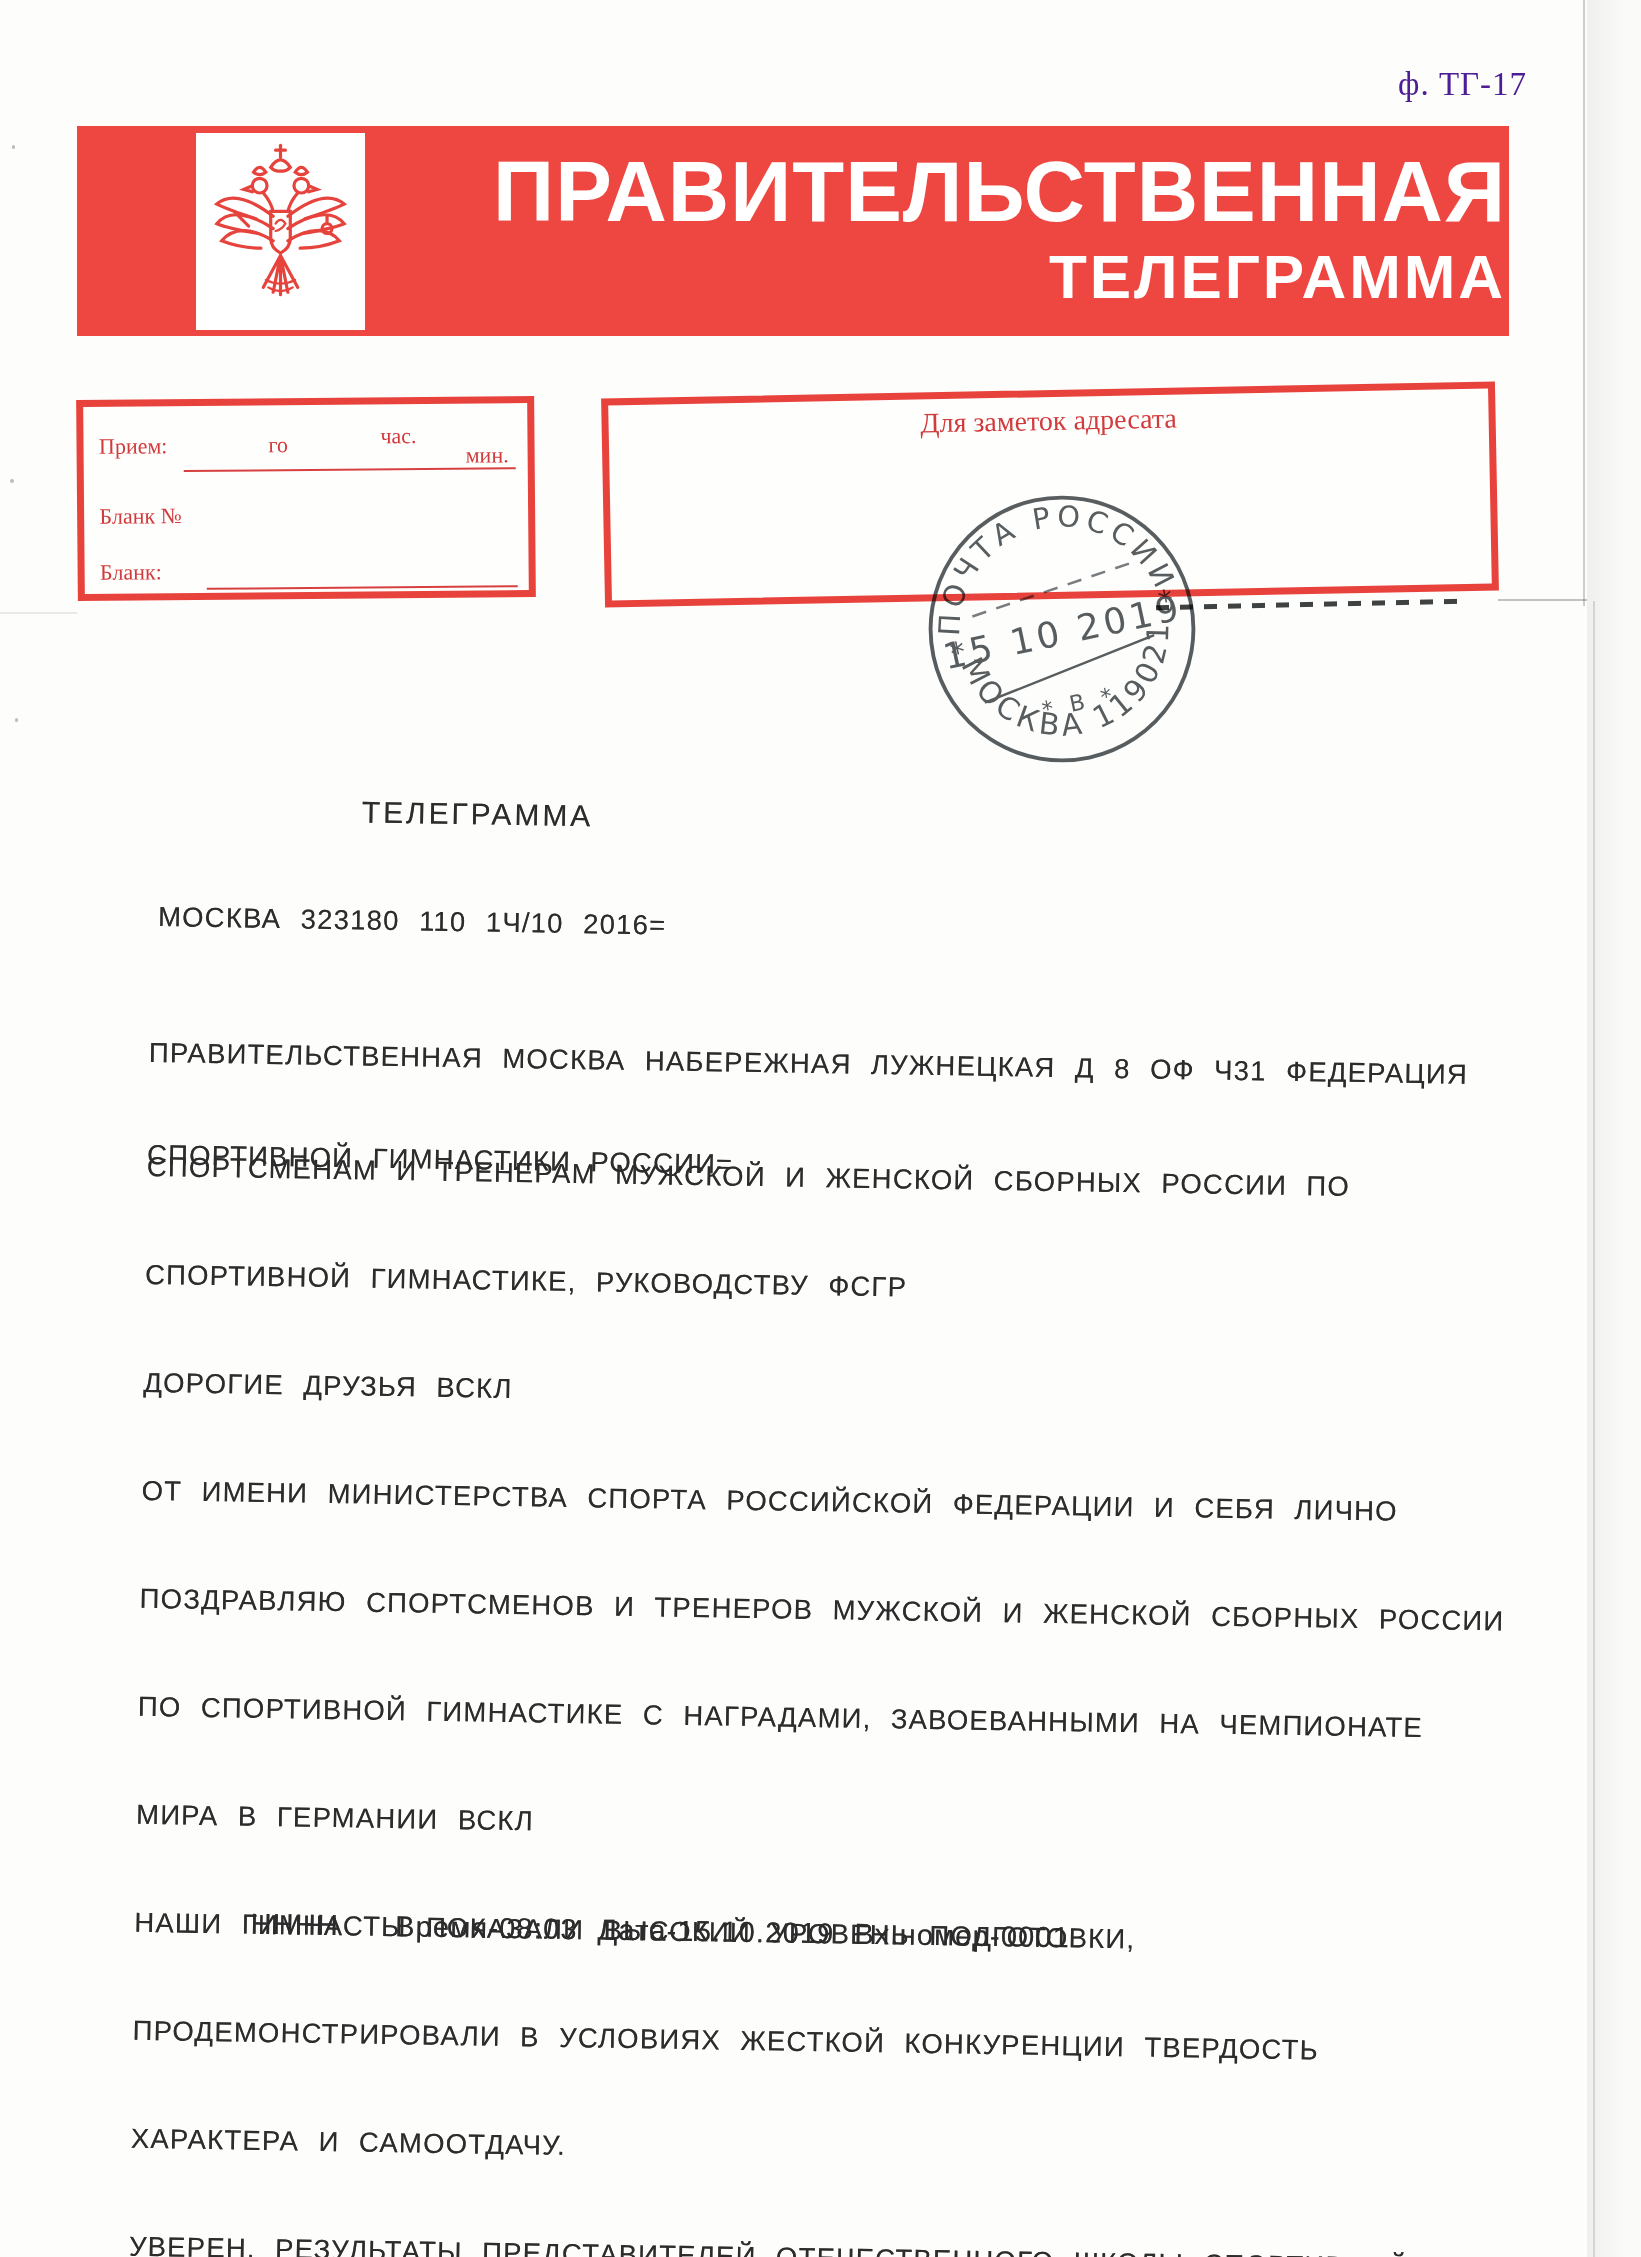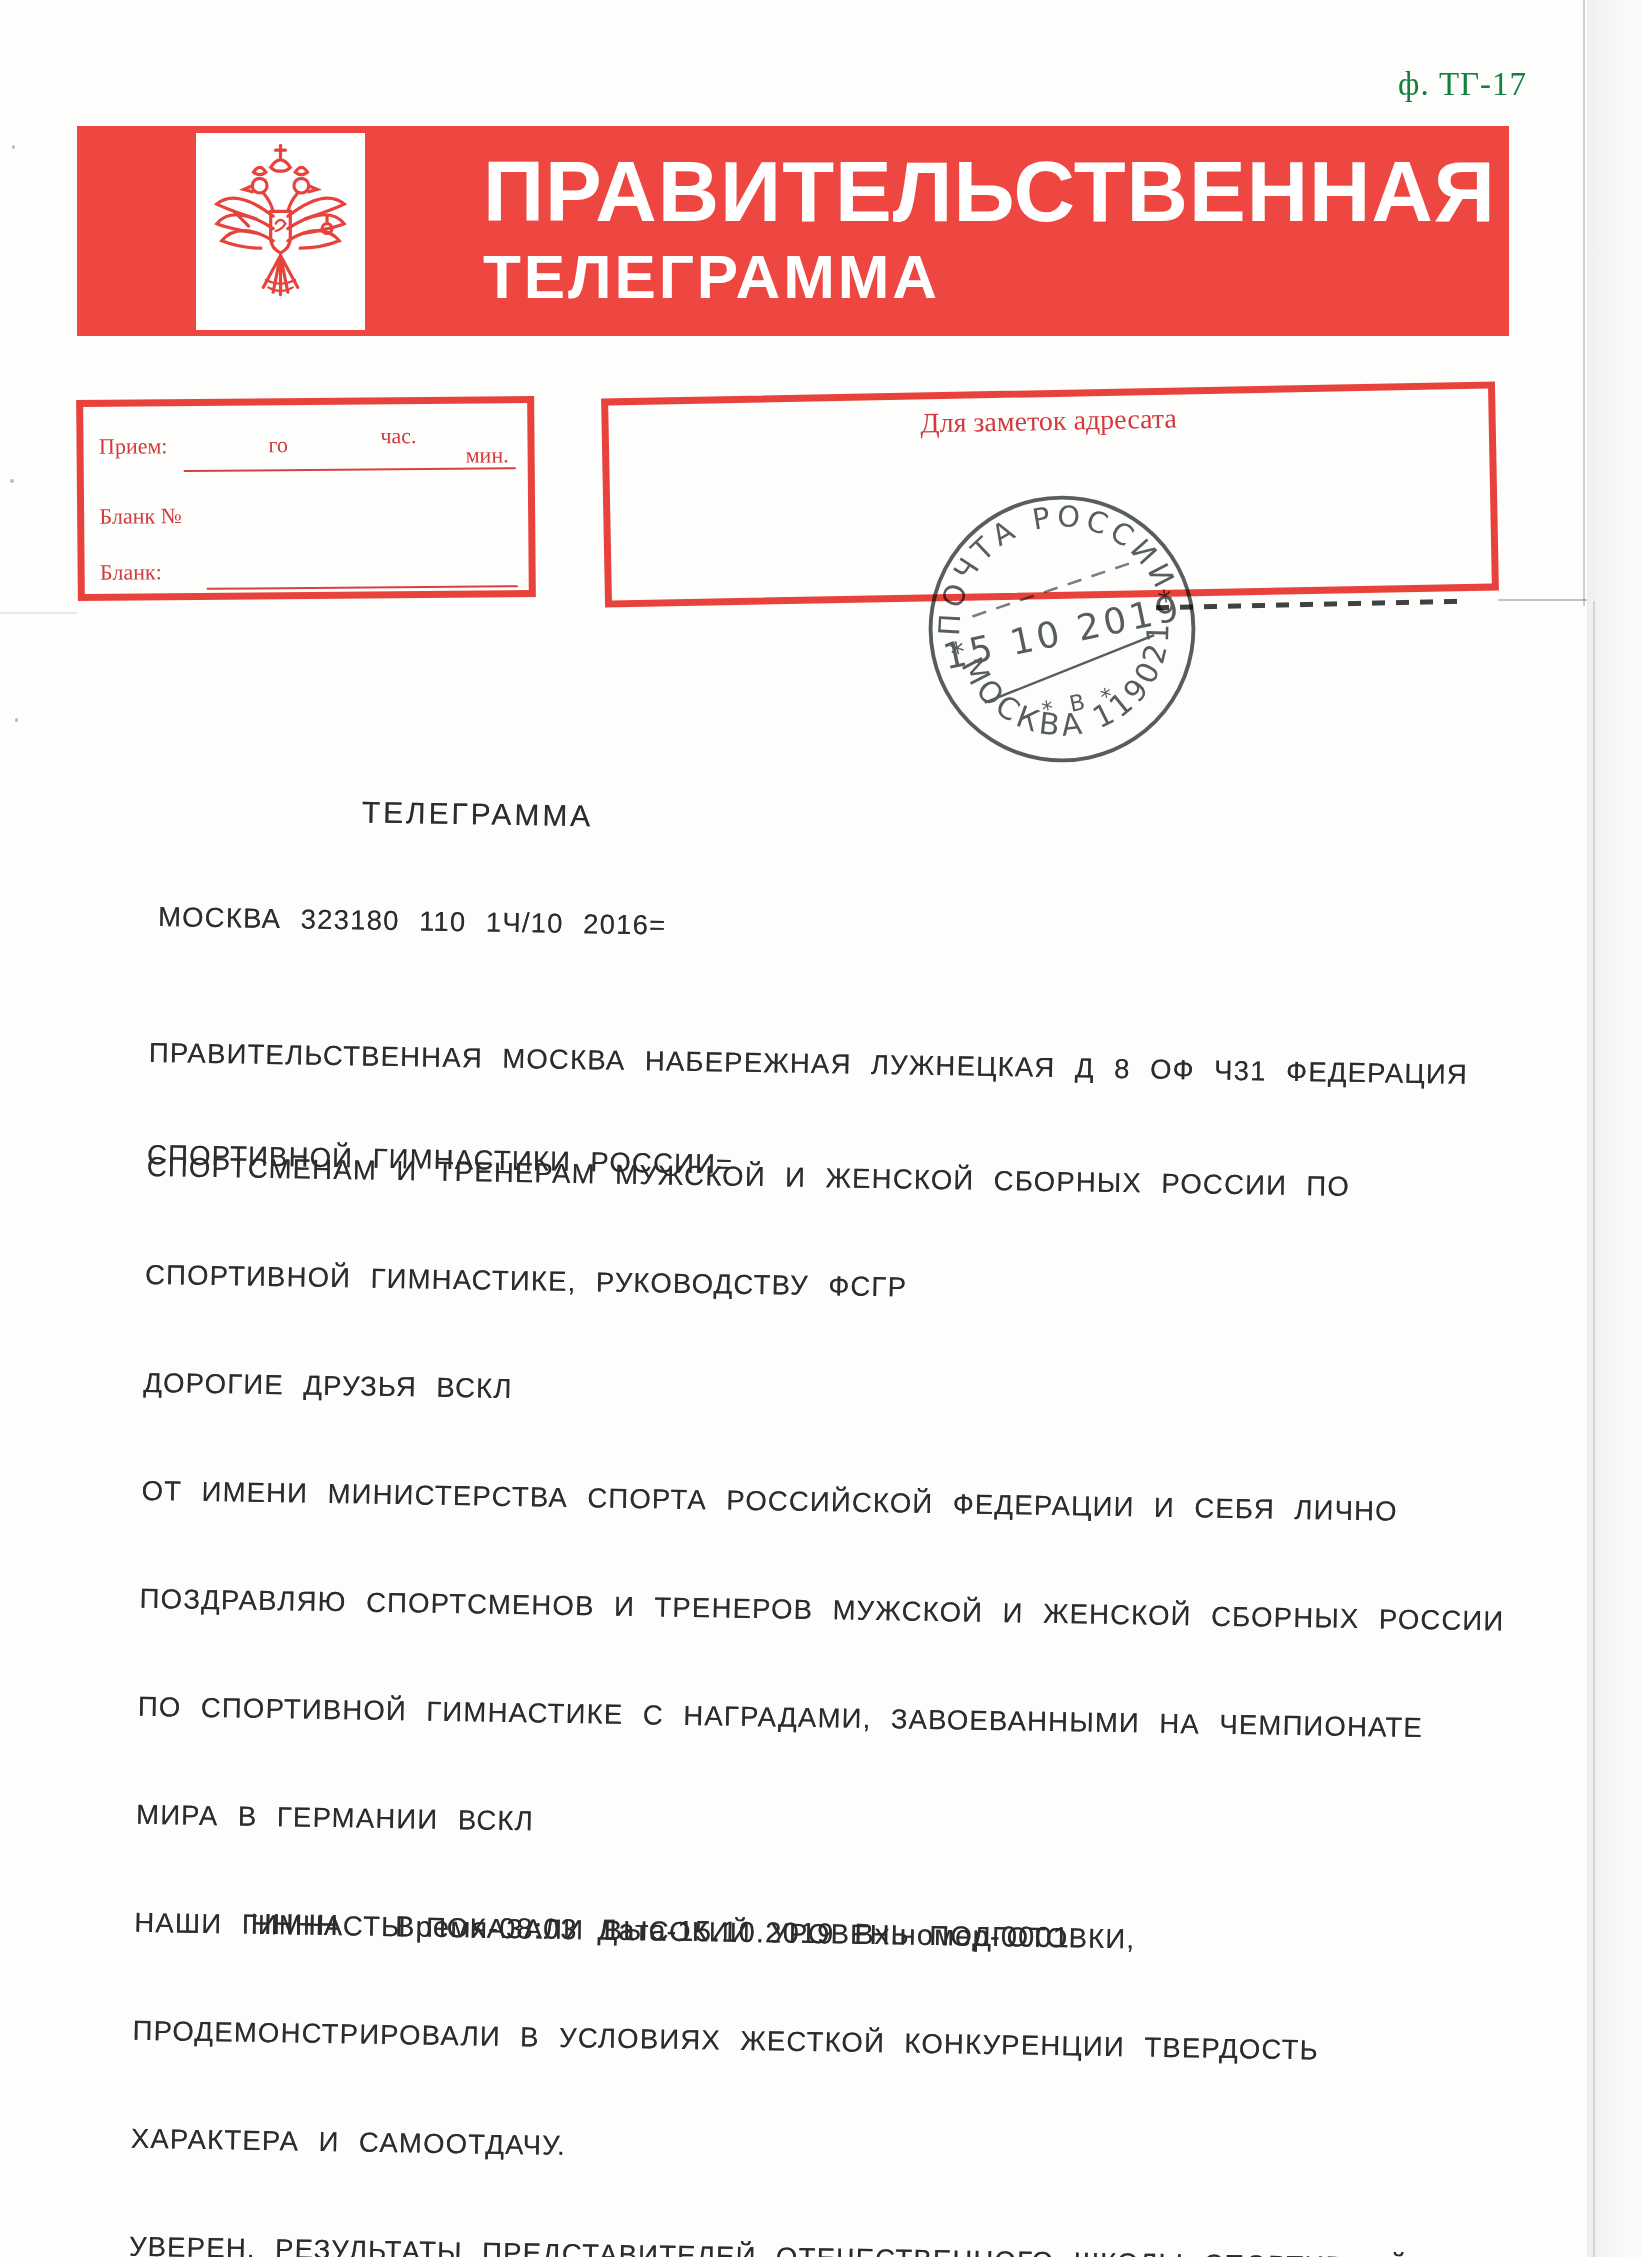--- a/index.html
+++ b/index.html
@@ -8,28 +8,28 @@
   
   .scan-band{position:absolute;left:1587px;top:0;width:54px;height:2257px;
              background:linear-gradient(90deg,rgba(0,0,0,.055),rgba(0,0,0,.012) 70%);}
   .sheet-edge-v-top{position:absolute;left:1583px;top:0;width:1.9px;height:606px;background:rgba(90,85,80,.28);}
   .sheet-edge-v-bottom{position:absolute;left:1593px;top:601px;width:1.9px;height:1657px;background:rgba(90,85,80,.18);}
   .sheet-edge-h{position:absolute;left:1498px;top:599px;width:89px;height:1.9px;background:rgba(60,58,55,.30);}
   .sheet-edge-h-left{position:absolute;left:0;top:612px;width:77px;height:1.9px;background:rgba(60,58,55,.10);}
   .speck{position:absolute;width:3.9px;height:3.9px;border-radius:50%;background:rgba(70,70,70,.35);}
 
   
-  .form-code{position:absolute;left:1398px;top:66px;color:#15803d;
+  .form-code{position:absolute;left:1398px;top:66px;color:#4c1d95;
              font-family:"Liberation Serif","DejaVu Serif",serif;font-size:33px;letter-spacing:1px;}
 
   
   .banner{position:absolute;left:77px;top:126px;width:1432px;height:210px;background:#ee4741;}
   .emblem-box{position:absolute;left:119px;top:6.8px;width:169px;height:197px;background:#fff;
               display:flex;align-items:center;justify-content:center;}
-  .banner-titles{position:absolute;left:406px;top:23px;width:1023px;text-align:left;color:#fff;}
+  .banner-titles{position:absolute;left:406px;top:23px;width:1023px;text-align:right;color:#fff;}
   .banner-title1{font-size:85px;font-weight:700;line-height:1;letter-spacing:1px;}
   .banner-title2{font-size:62px;font-weight:700;line-height:1;letter-spacing:2.9px;margin-top:11.6px;}
 
   
   .lbox{position:absolute;left:77px;top:398px;width:458px;height:201px;border:7.7px solid #e8423c;
         box-sizing:border-box;background:#fefefd;transform:rotate(-0.5deg);}
   .rbox{position:absolute;left:603px;top:390px;width:894px;height:209px;border:7.7px solid #e8423c;
         box-sizing:border-box;background:#fefefd;transform:rotate(-1.1deg);}
   .redlabel{position:absolute;color:#d23a3c;font-family:"Liberation Serif","DejaVu Serif",serif;
             font-size:22px;white-space:nowrap;}

